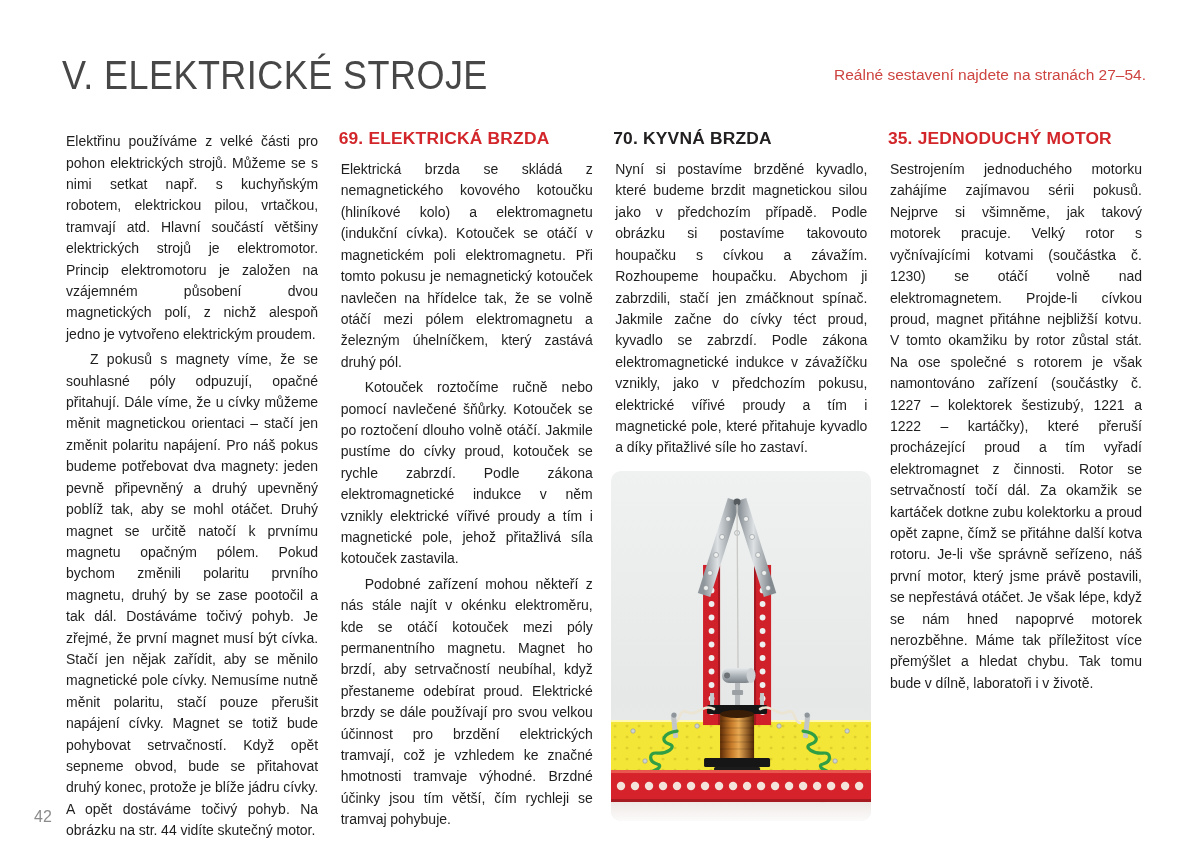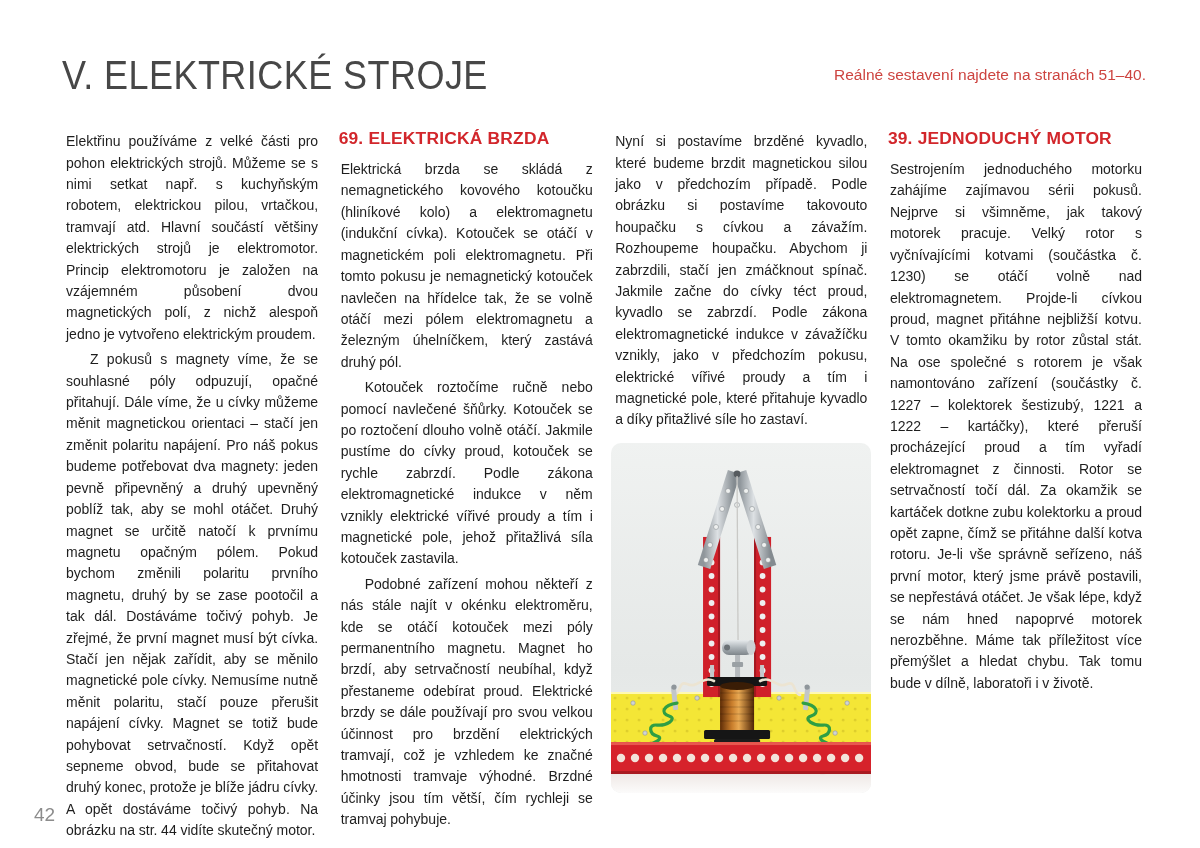--- a/index.html
+++ b/index.html
@@ -13,47 +13,48 @@
   .columns{display:grid;grid-template-columns:repeat(4,1fr);column-gap:14.5px;margin-top:30px;}
   .col{min-width:0;}
   .col h2{font-size:17.4px;font-weight:700;margin:1px 2px 10px;letter-spacing:.2px;line-height:1.2;}
   h2.red{color:#d2262b;}
   h2.black{color:#222020;}
   .col p{margin:4px;font-size:14px;line-height:21.4px;text-align:justify;color:#1e1e1e;
        word-spacing:-.2px;}
   .col p.indent{text-indent:24px;}
   .photo-wrap{margin-top:12px;width:100%;height:350px;border-radius:10px;overflow:hidden;line-height:0;}
   .photo-wrap svg{width:100%;height:100%;display:block;}
-  .page-number{position:absolute;left:34px;bottom:22px;font-size:19px;color:#8c8c8c;}
+  .page-number{position:absolute;left:34px;bottom:22px;font-size:16px;color:#8c8c8c;}
 </style>
 </head>
 <body>
 
 <div class="page">
 
   <div class="header">
     <h1 class="chapter-title">V. ELEKTRICKÉ STROJE</h1>
-    <div class="top-note">Reálné sestavení najdete na stranách 51–40.</div>
+    <div class="top-note">Reálné sestavení najdete na stranách 27–54.</div>
   </div>
 
   <div class="columns">
 
     <div class="col">
       <p>Elektřinu používáme z velké části pro pohon elektrických strojů. Můžeme se s nimi setkat např. s kuchyňským robotem, elektrickou pilou, vrtačkou, tramvají atd. Hlavní součástí většiny elektrických strojů je elektromotor. Princip elektromotoru je založen na vzájemném působení dvou magnetických polí, z nichž alespoň jedno je vytvořeno elektrickým proudem.</p>
       <p class="indent">Z pokusů s magnety víme, že se souhlasné póly odpuzují, opačné přitahují. Dále víme, že u cívky můžeme měnit magnetickou orientaci – stačí jen změnit polaritu napájení. Pro náš pokus budeme potřebovat dva magnety: jeden pevně připevněný a druhý upevněný poblíž tak, aby se mohl otáčet. Druhý magnet se určitě natočí k prvnímu magnetu opačným pólem. Pokud bychom změnili polaritu prvního magnetu, druhý by se zase pootočil a tak dál. Dostáváme točivý pohyb. Je zřejmé, že první magnet musí být cívka. Stačí jen nějak zařídit, aby se měnilo magnetické pole cívky. Nemusíme nutně měnit polaritu, stačí pouze přerušit napájení cívky. Magnet se totiž bude pohybovat setrvačností. Když opět sepneme obvod, bude se přitahovat druhý konec, protože je blíže jádru cívky. A opět dostáváme točivý pohyb. Na obrázku na str. 44 vidíte skutečný motor.</p>
     </div>
 
     <div class="col">
       <h2 class="red">69. ELEKTRICKÁ BRZDA</h2>
       <p>Elektrická brzda se skládá z nemagnetického kovového kotoučku (hliníkové kolo) a elektromagnetu (indukční cívka). Kotouček se otáčí v magnetickém poli elektromagnetu. Při tomto pokusu je nemagnetický kotouček navlečen na hřídelce tak, že se volně otáčí mezi pólem elektromagnetu a železným úhelníčkem, který zastává druhý pól.</p>
       <p class="indent">Kotouček roztočíme ručně nebo pomocí navlečené šňůrky. Kotouček se po roztočení dlouho volně otáčí. Jakmile pustíme do cívky proud, kotouček se rychle zabrzdí. Podle zákona elektromagnetické indukce v něm vznikly elektrické vířivé proudy a tím i magnetické pole, jehož přitažlivá síla kotouček zastavila.</p>
       <p class="indent">Podobné zařízení mohou někteří z nás stále najít v okénku elektroměru, kde se otáčí kotouček mezi póly permanentního magnetu. Magnet ho brzdí, aby setrvačností neubíhal, když přestaneme odebírat proud. Elektrické brzdy se dále používají pro svou velkou účinnost pro brzdění elektrických tramvají, což je vzhledem ke značné hmotnosti tramvaje výhodné. Brzdné účinky jsou tím větší, čím rychleji se tramvaj pohybuje.</p>
     </div>
 
     <div class="col">
+      <h2 class="black">70. KYVNÁ BRZDA</h2>
       <p>Nyní si postavíme brzděné kyvadlo, které budeme brzdit magnetickou silou jako v předchozím případě. Podle obrázku si postavíme takovouto houpačku s cívkou a závažím. Rozhoupeme houpačku. Abychom ji zabrzdili, stačí jen zmáčknout spínač. Jakmile začne do cívky téct proud, kyvadlo se zabrzdí. Podle zákona elektromagnetické indukce v závažíčku vznikly, jako v předchozím pokusu, elektrické vířivé proudy a tím i magnetické pole, které přitahuje kyvadlo a díky přitažlivé síle ho zastaví.</p>
 
       <div class="photo-wrap" role="img" aria-label="Model kyvné brzdy ze stavebnice: kovové kyvadlo se závažím zavěšené nad cívkou elektromagnetu na žluté děrované desce">
         <svg viewBox="0 0 260 354" preserveAspectRatio="xMidYMid slice">
           <defs>
             <linearGradient id="bg" x1="0" y1="0" x2="0" y2="1">
               <stop offset="0" stop-color="#f0f2f1"></stop>
               <stop offset="0.65" stop-color="#e5e8e7"></stop>
               <stop offset="1" stop-color="#eceeed"></stop>
             </linearGradient>
@@ -228,20 +229,20 @@
             </g>
             <rect x="0" y="330" width="260" height="3" fill="#a81a21"></rect>
           </g>
 
           <rect x="0" y="333" width="260" height="21" fill="url(#fade)"></rect>
         </svg>
       </div>
     </div>
 
     <div class="col">
-      <h2 class="red">39. JEDNODUCHÝ MOTOR</h2>
+      <h2 class="red">35. JEDNODUCHÝ MOTOR</h2>
       <p>Sestrojením jednoduchého motorku zahájíme zajímavou sérii pokusů. Nejprve si všimněme, jak takový motorek pracuje. Velký rotor s vyčnívajícími kotvami (součástka č. 1230) se otáčí volně nad elektromagnetem. Projde-li cívkou proud, magnet přitáhne nejbližší kotvu. V tomto okamžiku by rotor zůstal stát. Na ose společné s rotorem je však namontováno zařízení (součástky č. 1227 – kolektorek šestizubý, 1221 a 1222 – kartáčky), které přeruší procházející proud a tím vyřadí elektromagnet z činnosti. Rotor se setrvačností točí dál. Za okamžik se kartáček dotkne zubu kolektorku a proud opět zapne, čímž se přitáhne další kotva rotoru. Je-li vše správně seřízeno, náš první motor, který jsme právě postavili, se nepřestává otáčet. Je však lépe, když se nám hned napoprvé motorek nerozběhne. Máme tak příležitost více přemýšlet a hledat chybu. Tak tomu bude v dílně, laboratoři i v životě.</p>
     </div>
 
   </div>
 
   <div class="page-number">42</div>
 </div>
 
 </body></html>

